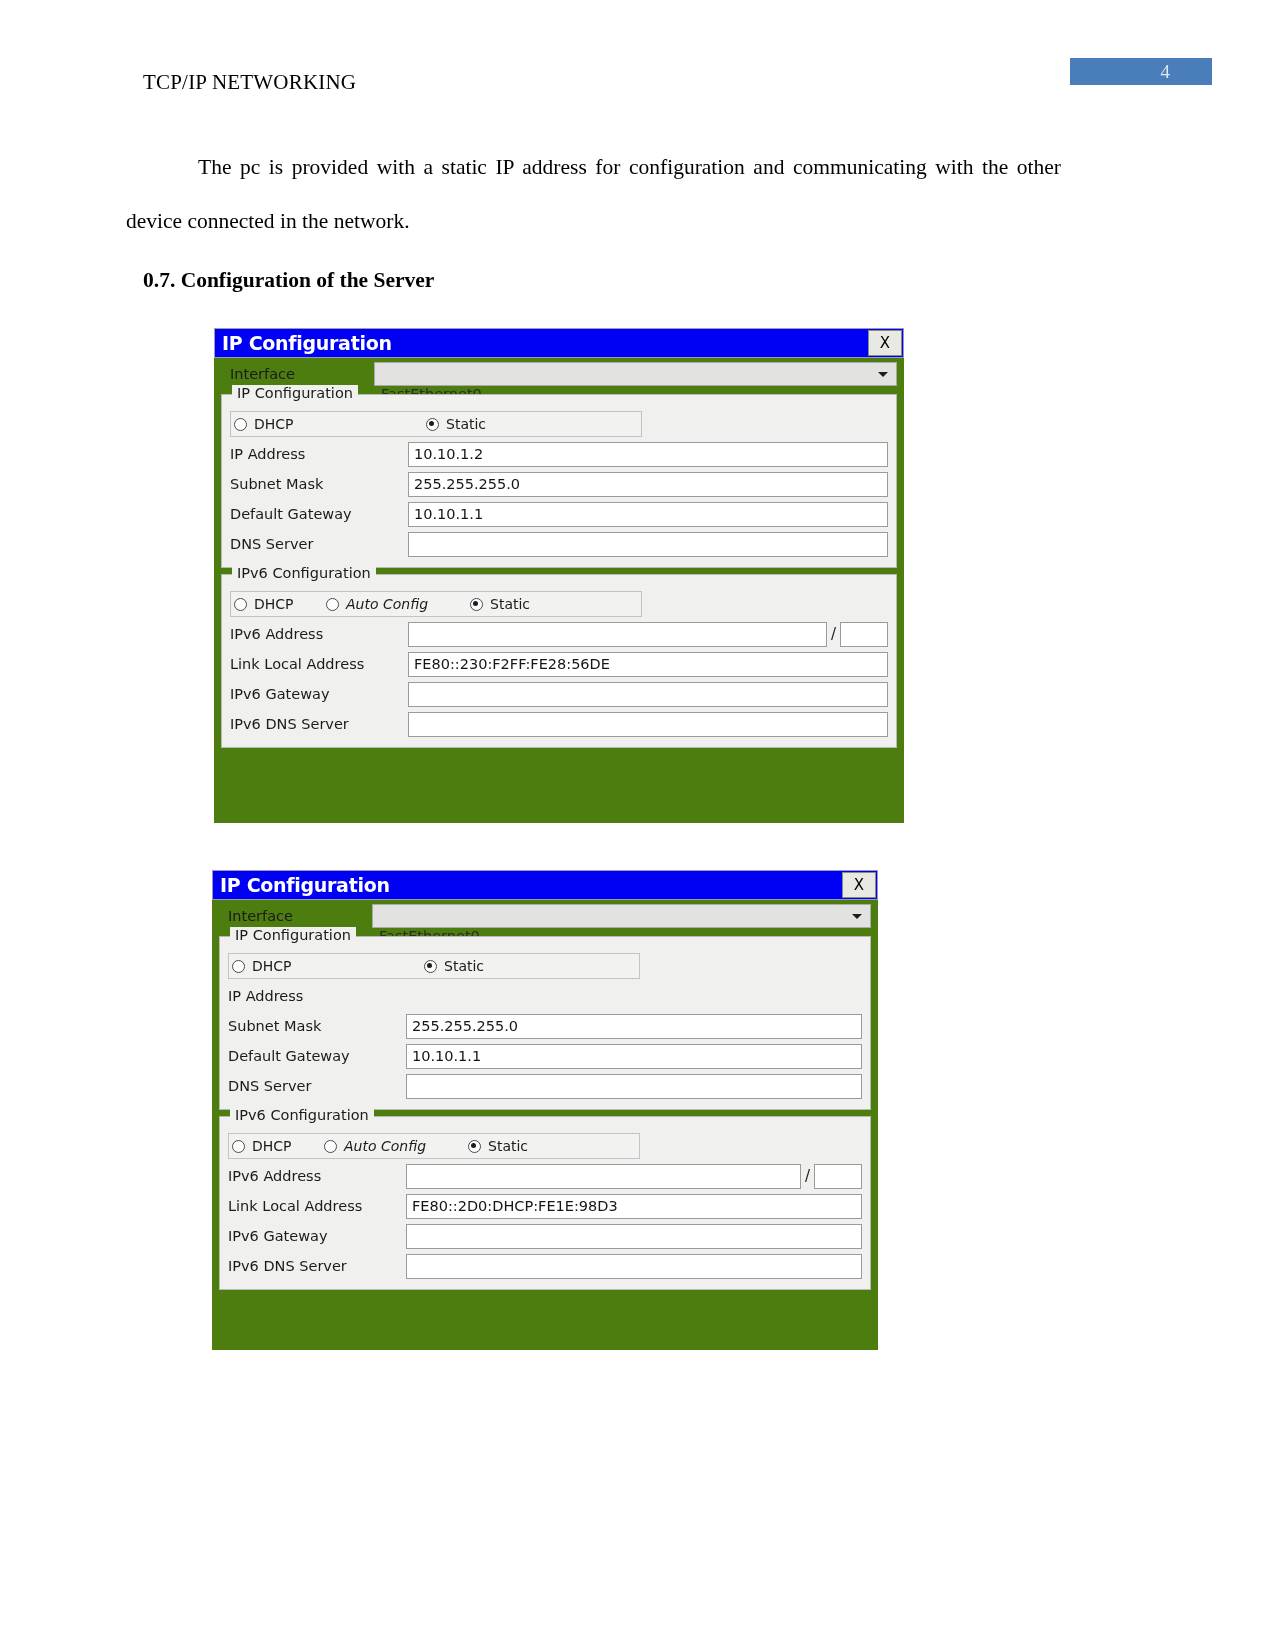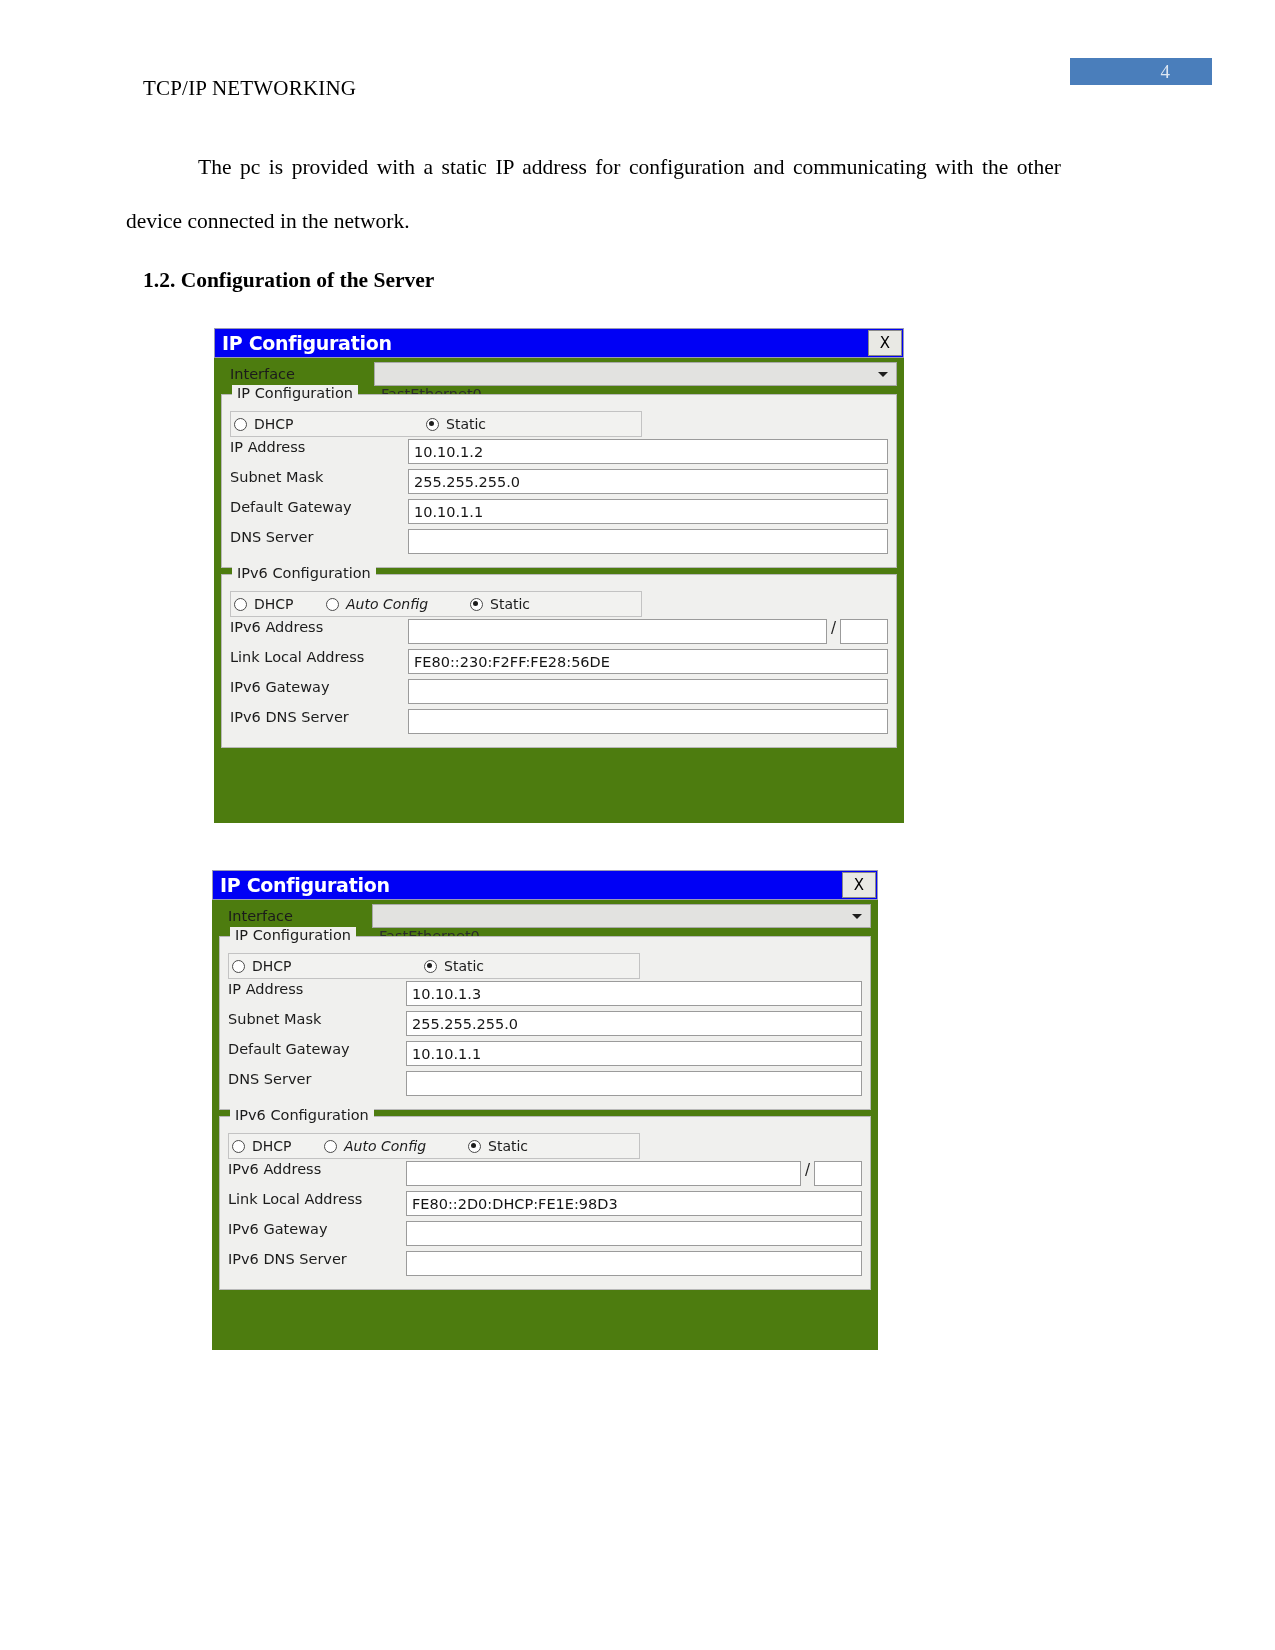--- a/index.html
+++ b/index.html
@@ -17,21 +17,21 @@
 
   
   .page-header {
     position: absolute;
     top: 0; left: 0; right: 0;
     height: 120px;
   }
   .doc-header-title {
     position: absolute;
     left: 143px;
-    top: 76px;
+    top: 70px;
     font-family: "Liberation Serif", serif;
     font-size: 21px;
     color: #000000;
     letter-spacing: 0.2px;
     white-space: nowrap;
   }
   .page-number-badge {
     position: absolute;
     left: 1070px;
     top: 58px;
@@ -244,21 +244,21 @@
     font-size: 14px;
     color: #1b1b1b;
   }
   .radio-dhcp { width: 178px; }
   .radio-dhcp6 { width: 92px; margin-right: 0; }
   .radio-autoconf { width: 144px; margin-right: 0; font-style: italic; }
 
   
   .pt-field-row {
     display: flex;
-    align-items: flex-start;
+    align-items: center;
     height: 30px;
   }
   .pt-field-label {
     flex: 0 0 auto;
     width: 178px;
     font-family: "DejaVu Sans", sans-serif;
     font-size: 14.5px;
     color: #1b1b1b;
   }
   .pt-input {
@@ -291,21 +291,21 @@
 </head>
 <body>
 
 <div class="page-header">
   <div class="doc-header-title">TCP/IP NETWORKING</div>
   <div class="page-number-badge">4</div>
 </div>
 
 <div class="body-para">The pc is provided with a static IP address for configuration and communicating with the other device connected in the network.</div>
 
-<div class="section-heading">1.2. Configuration of the Server</div>
+<div class="section-heading">0.7. Configuration of the Server</div>
 
 <div class="pt-dialog shot-one">
 
   <div class="pt-titlebar">
     <span class="pt-title-text">IP Configuration</span>
     <div class="pt-close-btn">X</div>
   </div>
 
   <div class="pt-row-interface">
     <span class="pt-label lbl-interface">Interface</span>
@@ -412,21 +412,20 @@
         <span class="rlabel">DHCP</span>
       </div>
       <div class="pt-radio checked">
         <span class="dot"></span>
         <span class="rlabel">Static</span>
       </div>
     </div>
 
     <div class="pt-field-row">
       <span class="pt-field-label">IP Address</span>
-      <div class="pt-input">10.10.1.3</div>
     </div>
     <div class="pt-field-row">
       <span class="pt-field-label">Subnet Mask</span>
       <div class="pt-input">255.255.255.0</div>
     </div>
     <div class="pt-field-row">
       <span class="pt-field-label">Default Gateway</span>
       <div class="pt-input">10.10.1.1</div>
     </div>
     <div class="pt-field-row">

